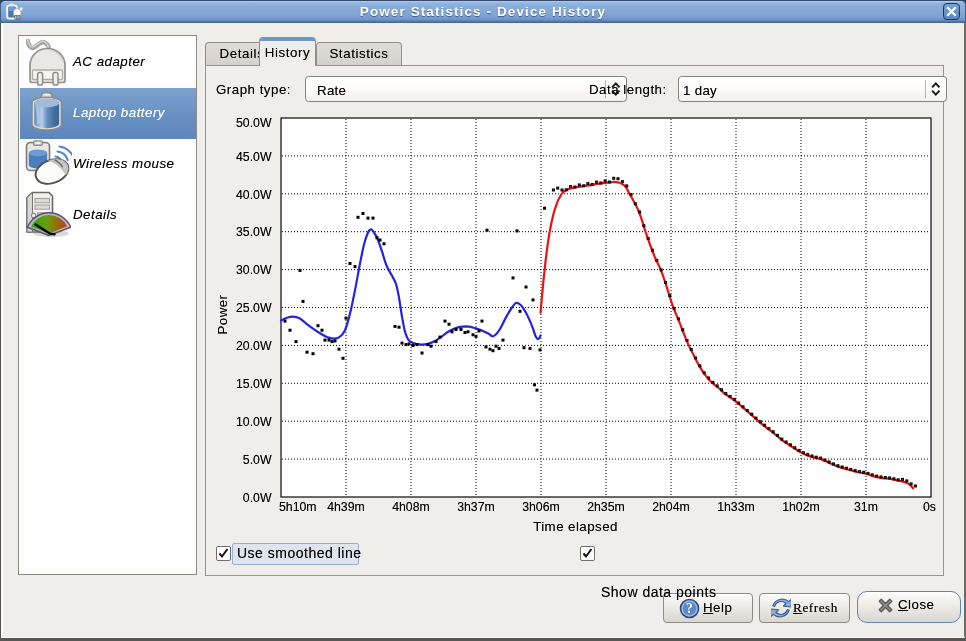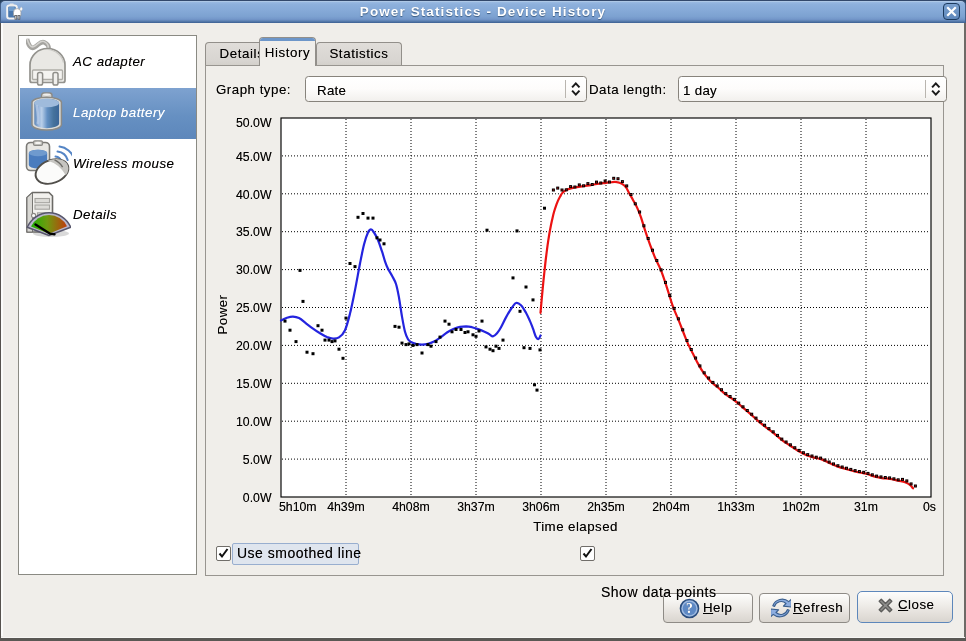--- a/index.html
+++ b/index.html
@@ -145,21 +145,21 @@
     <div style="margin-top:3px;">Details</div>
   </div>
 <div class="tab tabactive" style="left:259px;width:57px;">
     <div class="tabblue"></div>
     <div style="margin-top:7px;">History</div>
   </div>
 <div class="tab" style="left:316px;width:86px;">
     <div style="margin-top:3px;">Statistics</div>
   </div>
 <div class="lab" style="left:216px;top:82px;">Graph type:</div>
-<div class="combo" style="left:305px;width:282px;">
+<div class="combo" style="left:305px;width:322px;">
     <span class="cotext">Rate</span>
     <span class="coarr">
       <svg width="20" height="18" viewBox="0 0 20 18" style="display:block;">
         <g fill="none" stroke="#1a1a1a" stroke-width="2" stroke-linecap="square" stroke-linejoin="miter">
           <path d="M6.8 6.6 L9.8 3.4 L12.8 6.6"></path>
           <path d="M6.8 11.4 L9.8 14.6 L12.8 11.4"></path>
         </g>
       </svg>
     </span>
   </div>
@@ -482,29 +482,29 @@
   </div>
 <div class="cbl" style="left:601px;top:545px;margin-top:39px;">Show data points</div>
 <div class="btn" style="left:663px;width:90px;">
     <span style="position:absolute;left:15px;top:4px;width:21px;height:21px;"><svg width="21" height="21" viewBox="0 0 20 20">
         <circle cx="10" cy="10" r="8.6" fill="#9db9e0" stroke="#2a4d7e" stroke-width="1.5"></circle>
         <circle cx="10" cy="10" r="6.4" fill="#5e89c4"></circle>
         <text x="10" y="14.6" text-anchor="middle" font-size="13px" font-weight="bold" fill="#fff" font-family="Liberation Serif,serif">?</text>
       </svg></span>
     <span class="btxt" style="left:39px;"><u>H</u>elp</span>
   </div>
-<div class="btn" style="left:759px;width:91px;">
+<div class="btn" style="left:759px;width:91px;font-family:Liberation Serif, serif;">
     <span style="position:absolute;left:11px;top:4px;width:21px;height:21px;"><svg width="20" height="20" viewBox="0 0 20 20">
         <g fill="#8cade0" stroke="#3a5f8e" stroke-width="1.1" stroke-linejoin="round">
 <path d="M3.5 8.5 a7 7 0 0 1 11.5 -3 l-2.6 2.6 8 1 0 -8 -2.6 2.6 a10 10 0 0 0 -16 4 z"></path>
 <path d="M16.5 11.5 a7 7 0 0 1 -11.5 3 l2.6 -2.6 -8 -1 0 8 2.6 -2.6 a10 10 0 0 0 16 -4 z"></path>
         </g>
       </svg></span>
     <span class="btxt" style="left:33px;"><u>R</u>efresh</span>
   </div>
-<div class="btn" style="left:857px;top:591px;width:96px;height:32px;border:1.6px solid #5d87bb;border-radius:5px;">
+<div class="btn" style="left:857px;top:591px;width:104px;height:32px;border:1.6px solid #5d87bb;border-radius:10px;">
     <span style="position:absolute;left:17px;top:3px;width:21px;height:21px;"><svg width="21" height="21" viewBox="0 0 20 20">
         <path d="M4 6 L6 4 L10 8 L14 4 L16 6 L12 10 L16 14 L14 16 L10 12 L6 16 L4 14 L8 10 Z" fill="#8d8d8b" stroke="#5c5c5a" stroke-width="1.3" stroke-linejoin="round"></path>
       </svg></span>
     <span class="btxt" style="left:40px;top:4.5px;"><u>C</u>lose</span>
   </div>
 <div class="winb2"></div>
 <div class="winb"></div>
 
 </body></html>

